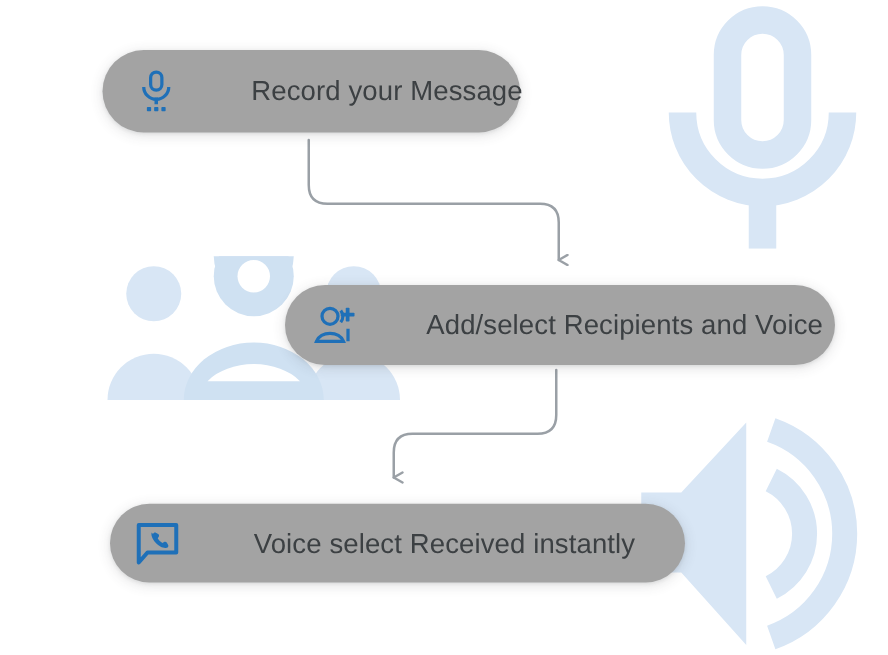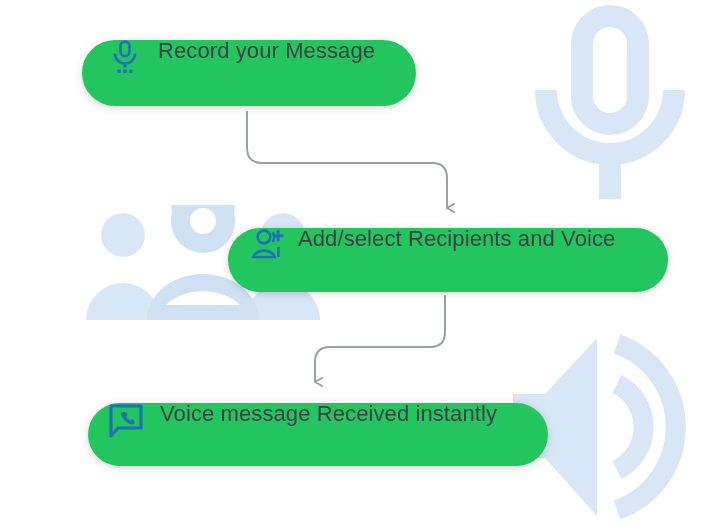--- a/index.html
+++ b/index.html
@@ -31,25 +31,27 @@
     position: absolute;
     left: 0; top: 0;
     width: 710px; height: 524px;
     pointer-events: none;
   }
 
   
   .pill {
     position: absolute;
     display: flex;
-    background: #22c55e;
+    align-items: center;
+    background: #a3a3a3;
     border-radius: 999px;
     box-shadow: 0 2px 10px rgba(60, 64, 67, 0.16),
                 0 1px 3px rgba(60, 64, 67, 0.10);
     box-sizing: border-box;
+    gap: 43px;
   }
   .pill-icon {
     flex: 0 0 auto;
     display: flex;
     align-items: center;
     justify-content: center;
   }
   .pill-label {
     color: #3c4043;
     font-size: 22px;
@@ -173,16 +175,16 @@
   <div class="pill" id="pill-received">
     <span class="pill-icon">
       <svg viewBox="0 0 40 36" width="40" height="36" aria-hidden="true">
         <path d="M5 3 L35 3 L35 25 L12 25 L5 33 Z" fill="none" stroke="#1f70b8" stroke-width="3.2" stroke-linejoin="round"></path>
         <path d="M16.4 10.2 c0.3 -1.1 1.4 -1.6 2.3 -1.1 l1.8 1 c0.8 0.5 1 1.5 0.5 2.3
                  l-0.8 1.2 c0.9 1.6 2.2 2.9 3.8 3.8 l1.2 -0.8 c0.8 -0.5 1.8 -0.3 2.3 0.5
                  l1 1.8 c0.5 0.9 0 2 -1.1 2.3 c-1.4 0.4 -3.1 0.1 -5.1 -1
                  c-2.6 -1.4 -4.6 -3.4 -6 -6 c-1.1 -2 -1.4 -3.7 -1 -5.1 z" fill="#1f70b8"></path>
       </svg>
     </span>
-    <span class="pill-label">Voice message Received instantly</span>
+    <span class="pill-label">Voice select Received instantly</span>
   </div>
 
 </div>
 
 </body></html>

